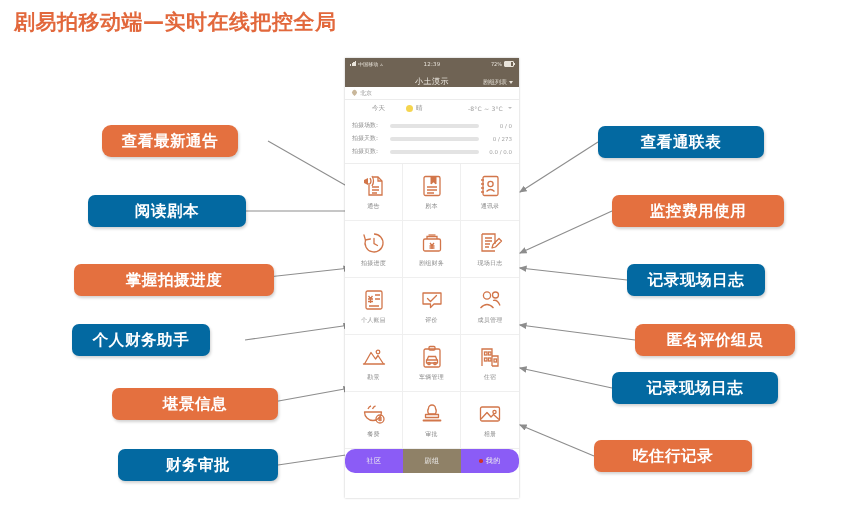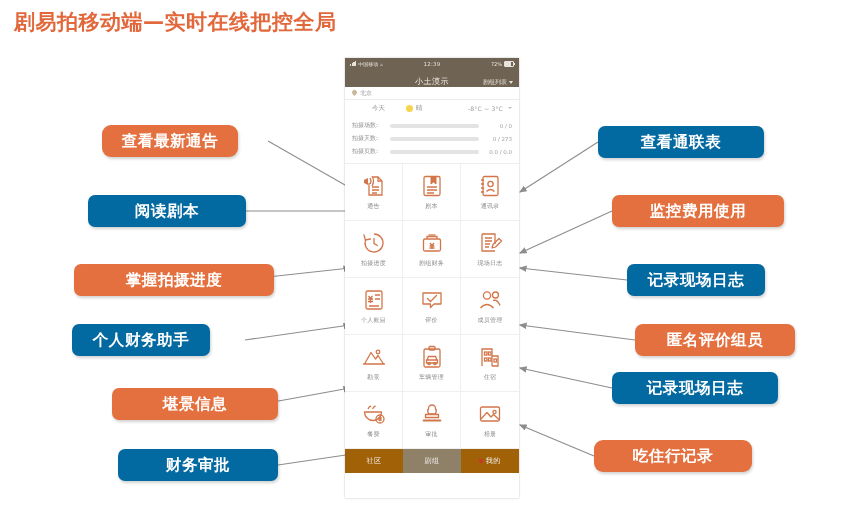--- a/index.html
+++ b/index.html
@@ -109,21 +109,21 @@
   .cell{
     height:57px;box-sizing:border-box;
     border-right:1px solid #efefef;border-bottom:1px solid #efefef;
     display:flex;flex-direction:column;align-items:center;justify-content:center;gap:3px;
   }
   .cell:nth-child(3n){border-right:none;}
   .cell svg{display:block;}
   .cell-label{font-size:6px;color:#8a8a8a;letter-spacing:.2px;}
 
   .tabbar{
-    display:flex;height:24px;background:#a16207;
+    display:flex;height:24px;background:#8b5cf6;border-radius:10px;
   }
   .tab{
     flex:1;display:flex;align-items:center;justify-content:center;gap:3px;
     color:#efefef;font-size:7px;letter-spacing:.4px;
   }
   .tab.active{background:#8f8167;}
   .dot-red{width:3.5px;height:3.5px;border-radius:50%;background:#d0332b;display:inline-block;}
 </style>
 </head>
 <body>
@@ -183,21 +183,21 @@
   </div>
   <div class="callout gray" style="left:627px;top:264px;width:138px;">
     <span>记录现场日志</span>
   </div>
   <div class="callout orange" style="left:635px;top:324px;width:160px;border-radius:8px;">
     <span>匿名评价组员</span>
   </div>
   <div class="callout gray" style="left:612px;top:372px;width:166px;">
     <span>记录现场日志</span>
   </div>
-  <div class="callout orange" style="left:594px;top:440px;width:158px;border-radius:9px;">
+  <div class="callout orange" style="left:594px;top:440px;width:158px;">
     <span>吃住行记录</span>
   </div>
 
   <div class="phone">
 
     <div class="statusbar">
       <div class="sb-left">
         <span class="bars">
             <i></i>
             <i></i>

